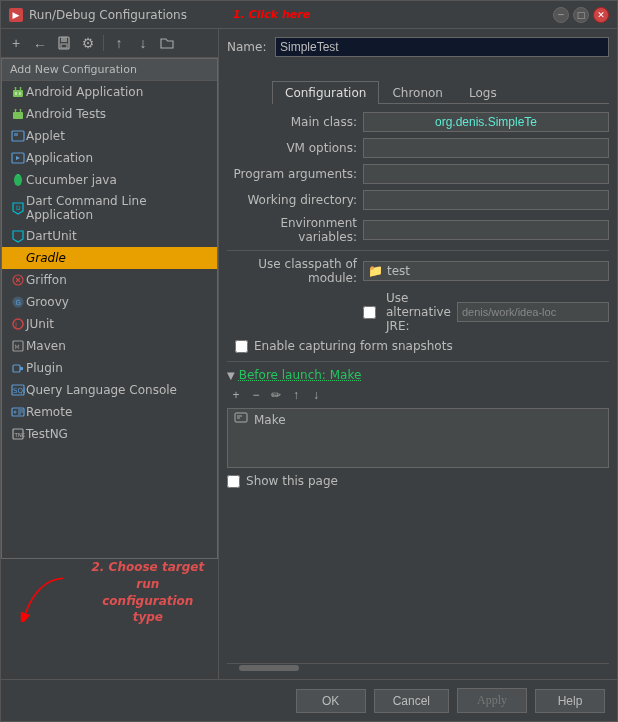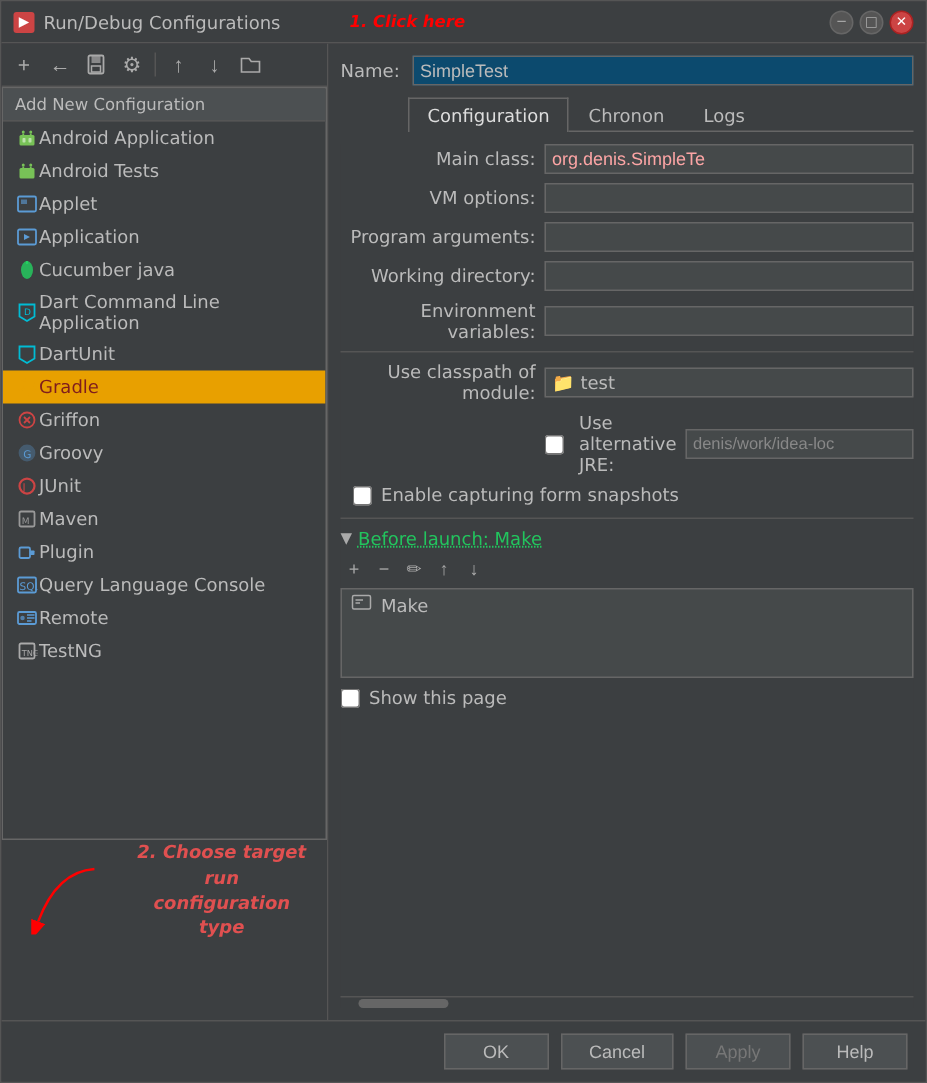--- a/index.html
+++ b/index.html
@@ -124,21 +124,22 @@
       display: flex;
       align-items: center;
       padding: 3px 8px;
       cursor: pointer;
       color: #bbbbbb;
       font-size: 12px;
       gap: 0;
     }
     .menu-item.selected {
       background: #e8a000;
-      color: #7f1d1d;
+      color: #000000;
+      font-style: italic;
     }
     .menu-icon {
       width: 16px;
       height: 16px;
       flex-shrink: 0;
       display: flex;
       align-items: center;
       justify-content: center;
       font-size: 10px;
     }
@@ -146,31 +147,31 @@
     .right-panel {
       flex: 1;
       background: #3c3f41;
       display: flex;
       flex-direction: column;
       padding: 8px;
     }
     .name-row {
       display: flex;
       align-items: center;
-      margin-bottom: 8px;
+      margin-bottom: 24px;
       gap: 8px;
     }
     .name-label {
       color: #bbbbbb;
       font-size: 12px;
       width: 40px;
     }
     .name-input {
       flex: 1;
-      background: #0c4a6e;
+      background: #0f172a;
       border: 1px solid #666;
       color: #bbbbbb;
       padding: 2px 4px;
       font-size: 12px;
       outline: none;
     }
     .tabs {
       display: flex;
       gap: 0;
       margin-bottom: 8px;
@@ -363,20 +364,21 @@
       border: 1px solid #666;
       color: #bbbbbb;
       font-size: 12px;
       cursor: pointer;
       min-width: 70px;
       text-align: center;
     }
     .dialog-btn.disabled {
       color: #777;
       cursor: default;
+      font-family: Liberation Serif, serif;
     }
     
     ::-webkit-scrollbar { width: 6px; height: 6px; }
     ::-webkit-scrollbar-track { background: #3c3f41; }
     ::-webkit-scrollbar-thumb { background: #666; border-radius: 3px; }
     .scrollbar-x {
       height: 8px;
       background: #3c3f41;
       border-top: 1px solid #555;
       display: flex;
@@ -642,21 +644,21 @@
       <div class="tabs">
         <div class="tab active">Configuration</div>
         <div class="tab">Chronon</div>
         <div class="tab">Logs</div>
       </div>
 
       <div class="config-section">
 
         <div class="form-row">
           <span class="form-label">Main class:</span>
-          <input class="form-input with-value" type="text" value="org.denis.SimpleTe" style="color: #fca5a5;">
+          <input class="form-input with-value" type="text" value="org.denis.SimpleTe" style="color: #5eead4; text-align: center;">
         </div>
 
         <div class="form-row">
           <span class="form-label">VM options:</span>
           <input class="form-input" type="text" value="" style="">
         </div>
 
         <div class="form-row">
           <span class="form-label">Program arguments:</span>
           <input class="form-input" type="text" value="" style="">

